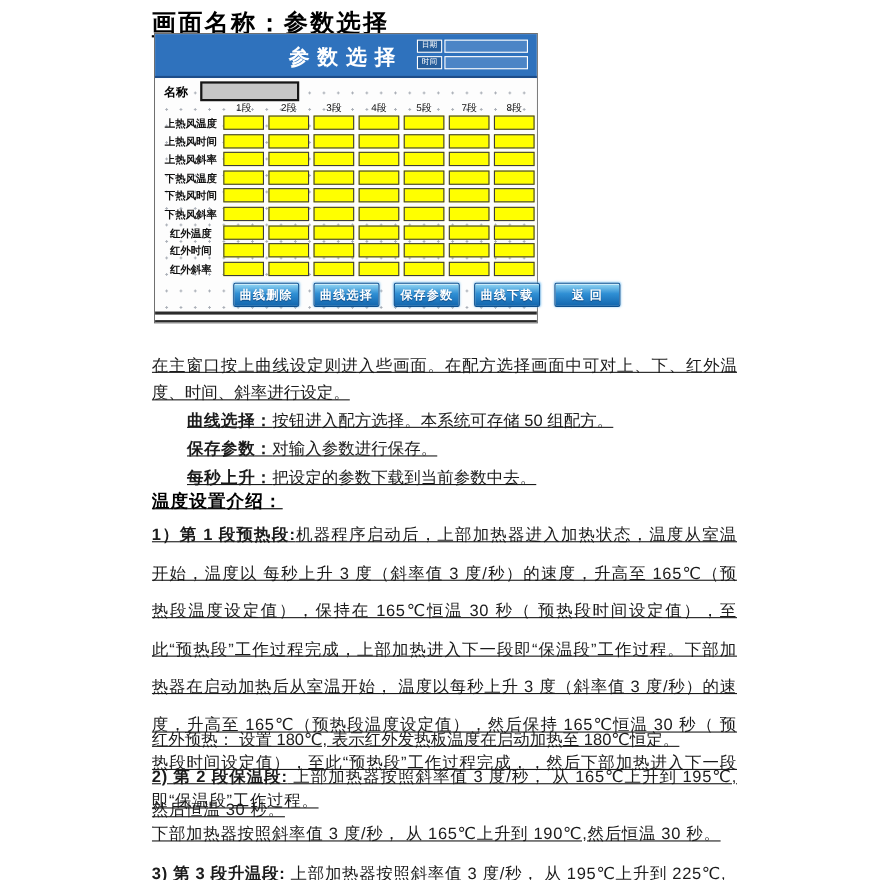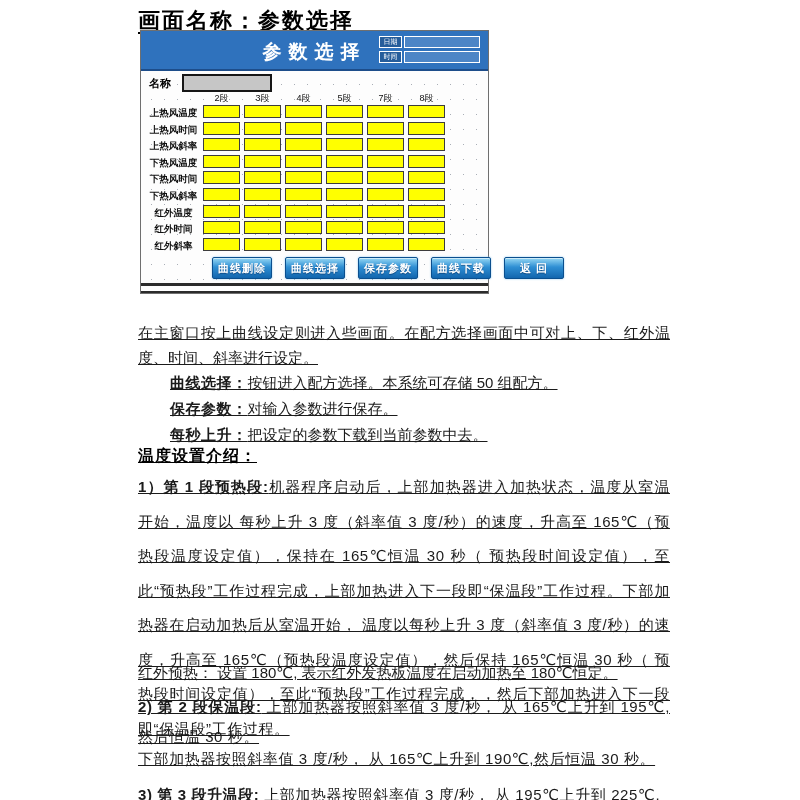--- a/index.html
+++ b/index.html
@@ -122,20 +122,32 @@
           <div class="row-label">上热风斜率</div>
           <div class="row-label">下热风温度</div>
           <div class="row-label">下热风时间</div>
           <div class="row-label">下热风斜率</div>
           <div class="row-label">红外温度</div>
           <div class="row-label">红外时间</div>
           <div class="row-label">红外斜率</div>
         </div>
       <div class="cols">
           <div class="col">
+            <div class="col-header">1段</div>
+            <div class="cell"></div>
+            <div class="cell"></div>
+            <div class="cell"></div>
+            <div class="cell"></div>
+            <div class="cell"></div>
+            <div class="cell"></div>
+            <div class="cell"></div>
+            <div class="cell"></div>
+            <div class="cell"></div>
+          </div>
+          <div class="col">
             <div class="col-header">2段</div>
             <div class="cell"></div>
             <div class="cell"></div>
             <div class="cell"></div>
             <div class="cell"></div>
             <div class="cell"></div>
             <div class="cell"></div>
             <div class="cell"></div>
             <div class="cell"></div>
             <div class="cell"></div>

